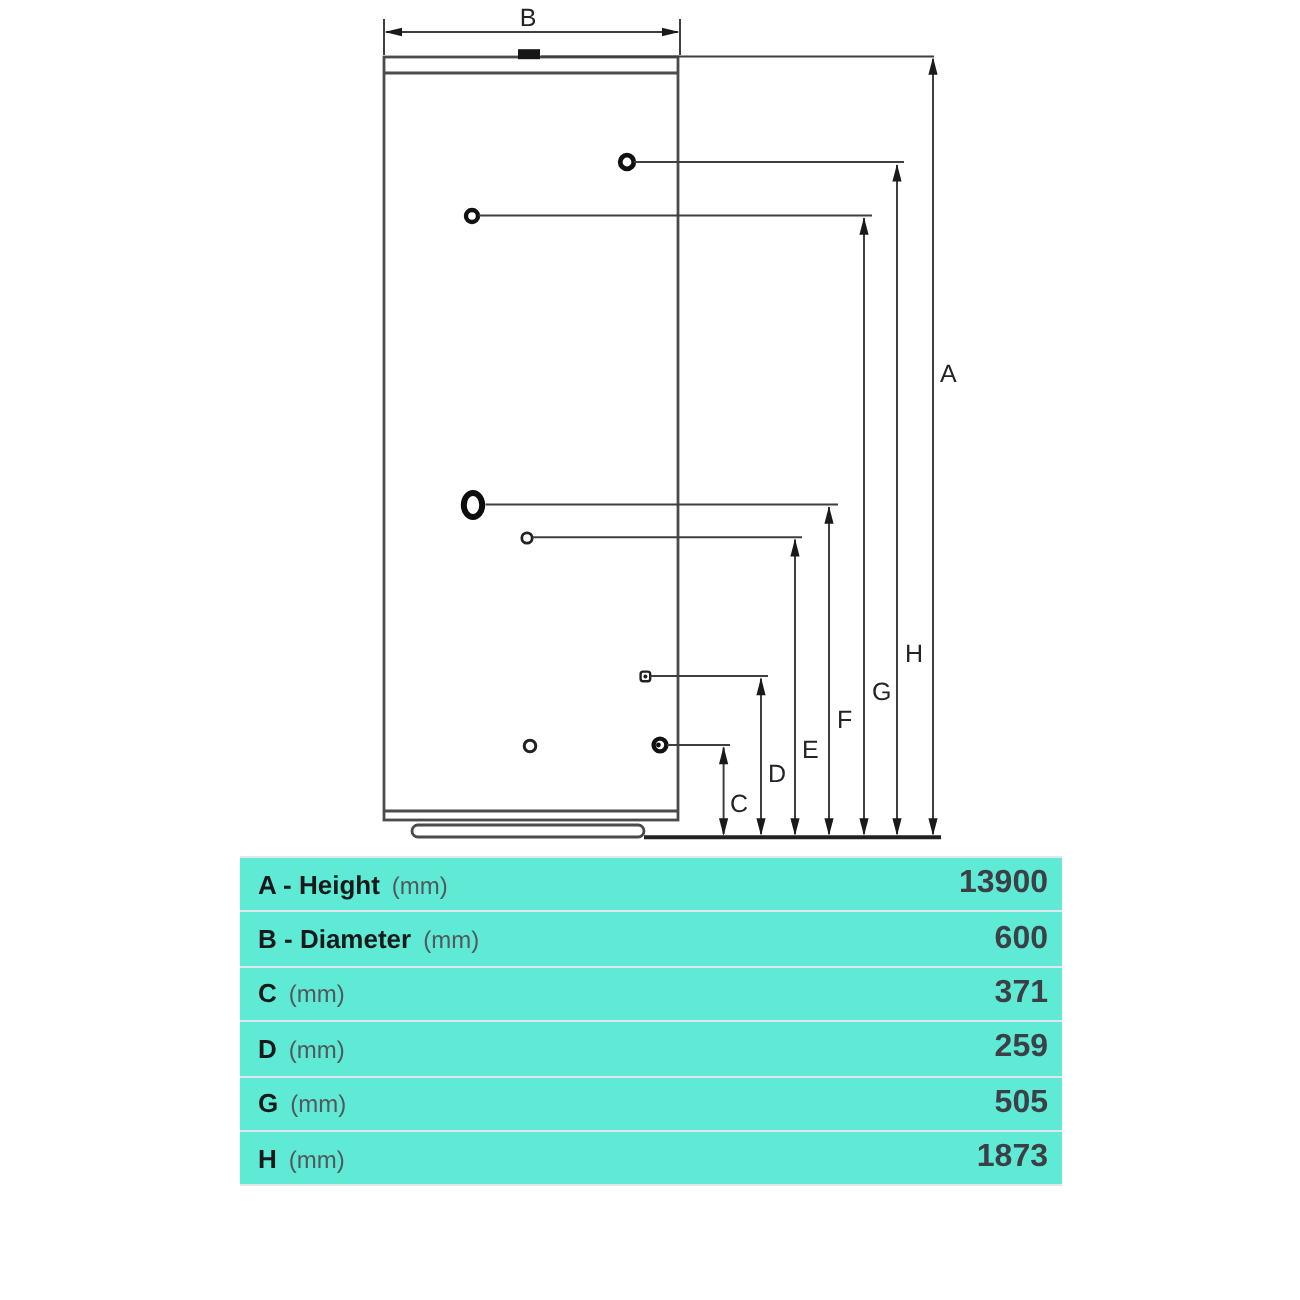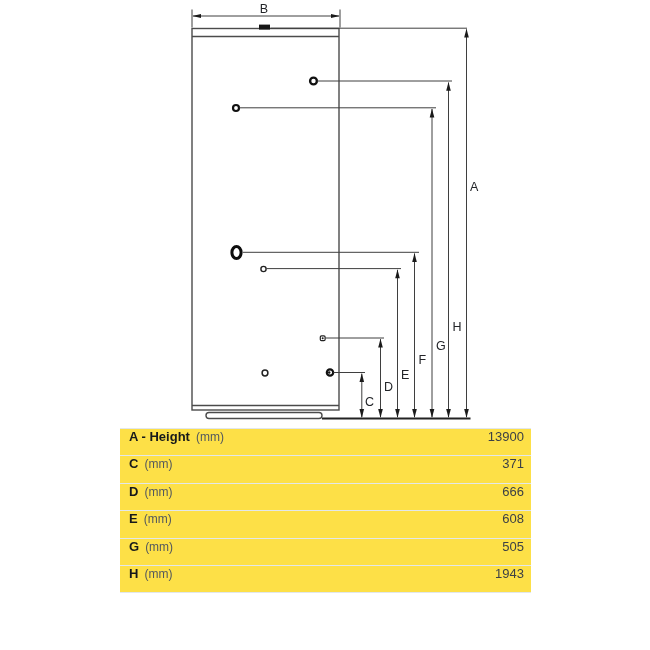--- a/index.html
+++ b/index.html
@@ -14,29 +14,29 @@
     font-family:"Liberation Sans", sans-serif;
     font-size:12.5px;fill:#222428;
   }
   
   .spec-table{
     position:absolute;left:120px;top:428px;width:411px;
     border-top:1px solid #e2e7eb;
   }
   .row{
     box-sizing:border-box;height:27.4px;
-    display:flex;align-items:flex-start;justify-content:space-between;
+    display:flex;align-items:center;justify-content:space-between;
     padding:0 7px 0 9px;
-    background:#fde047;
+    background:#5eead4;
     border-bottom:1px solid #e2e7eb;
   }
   .lbl{font-size:13px;color:#17191b;white-space:nowrap;}
   .lbl b{font-weight:bold;color:#17191b;}
   .unit{font-size:12px;color:#53585e;margin-left:6px;font-weight:normal;}
-  .val{font-size:13px;color:#3c4046;}
+  .val{font-size:16px;color:#3c4046;font-weight:bold;}
 </style>
 </head>
 <body>
 
 <div class="diagram">
 <svg width="650" height="428" viewBox="0 0 650 428" xmlns="http://www.w3.org/2000/svg">
 
   <g stroke="#4b4b4b" fill="none" stroke-width="1.4">
     <rect x="192" y="28.5" width="147" height="381.5"></rect>
     <line x1="192" y1="36.5" x2="339" y2="36.5"></line>
@@ -126,32 +126,32 @@
   </g>
 </svg>
 </div>
 
 <div class="spec-table">
     <div class="row">
       <div class="lbl"><b>A - Height</b><span class="unit">(mm)</span></div>
       <div class="val">13900</div>
     </div>
     <div class="row">
+      <div class="lbl"><b>B - Diameter</b><span class="unit">(mm)</span></div>
+      <div class="val">600</div>
+    </div>
+    <div class="row">
       <div class="lbl"><b>C</b><span class="unit">(mm)</span></div>
       <div class="val">371</div>
     </div>
     <div class="row">
       <div class="lbl"><b>D</b><span class="unit">(mm)</span></div>
-      <div class="val">666</div>
-    </div>
-    <div class="row">
-      <div class="lbl"><b>E</b><span class="unit">(mm)</span></div>
-      <div class="val">608</div>
+      <div class="val">259</div>
     </div>
     <div class="row">
       <div class="lbl"><b>G</b><span class="unit">(mm)</span></div>
       <div class="val">505</div>
     </div>
     <div class="row">
       <div class="lbl"><b>H</b><span class="unit">(mm)</span></div>
-      <div class="val">1943</div>
+      <div class="val">1873</div>
     </div>
   </div>
 
 </body></html>

